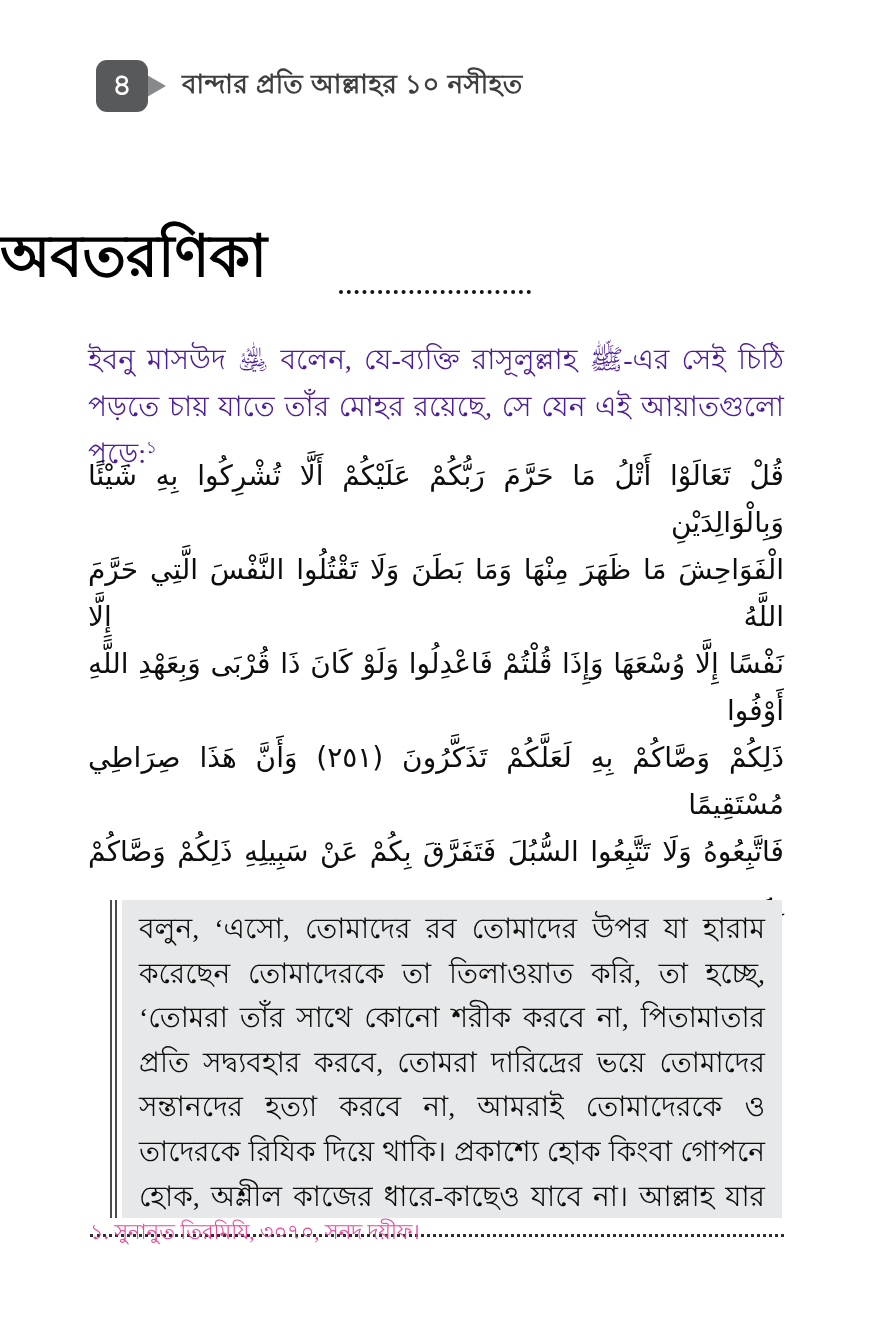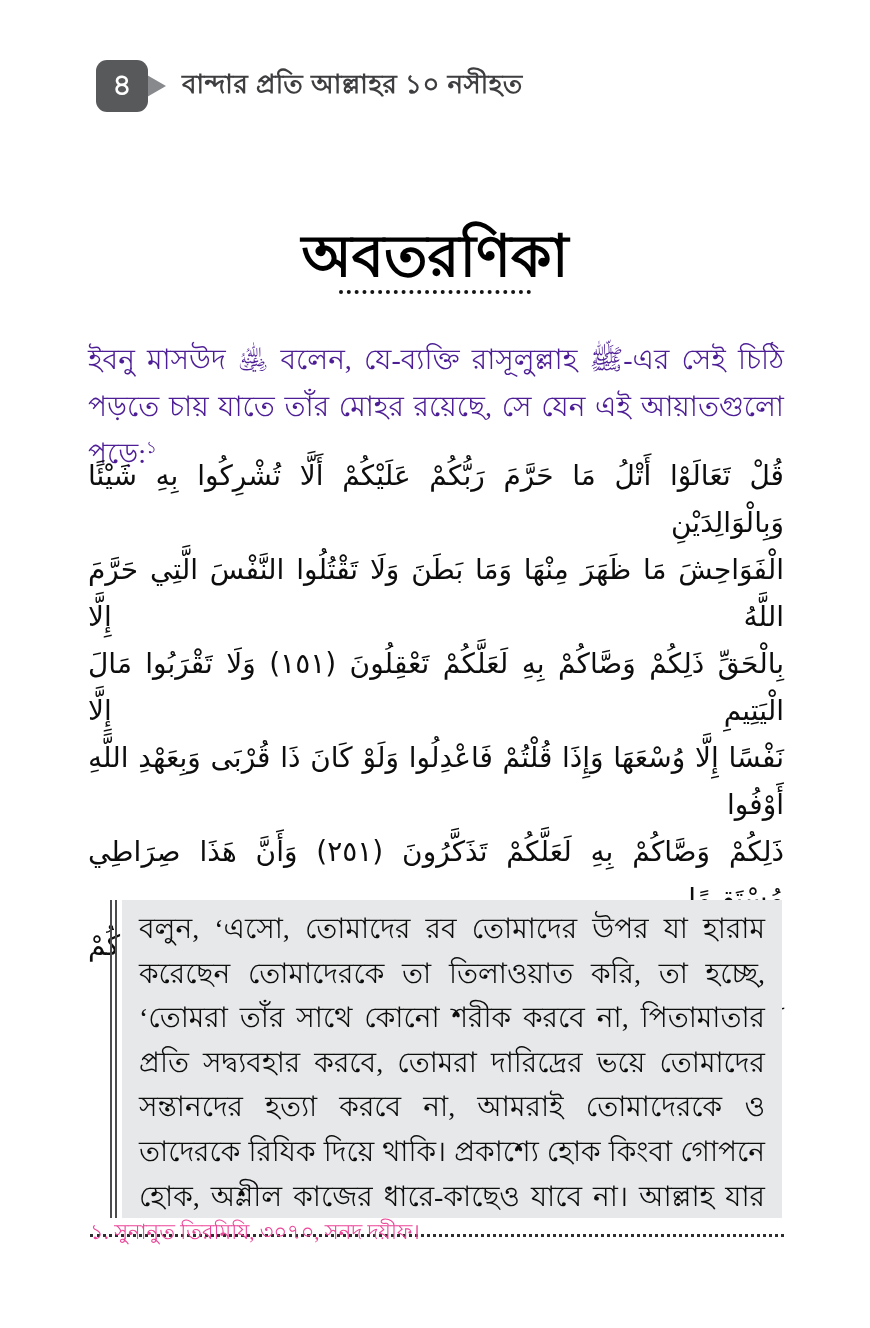--- a/index.html
+++ b/index.html
@@ -38,21 +38,20 @@
     margin-left: 16px;
     font-size: 26px; font-weight: bold;
     color: #3e3e40;
     letter-spacing: 0.5px;
     font-family: "Liberation Sans", sans-serif;
   }
 
   
   .section-title {
     position: absolute; top: 212px; left: 0; right: 0;
-    text-align: center;
     font-size: 58px; font-weight: bold; color: #000000;
     font-family: "Liberation Sans", sans-serif;
   }
   .title-dots {
     position: absolute; top: 290px; left: 50%;
     transform: translateX(-50%);
     width: 192px; height: 0;
     border-top: 4px dotted #141414;
   }
 
@@ -134,21 +133,20 @@
   </div>
 
   <h1 class="section-title">অবতরণিকা</h1>
   <div class="title-dots"></div>
 
   <p class="intro"><span>ইবনু মাসউদ ﵁ বলেন, যে-ব্যক্তি রাসূলুল্লাহ ﷺ-এর সেই চিঠি পড়তে চায় যাতে তাঁর মোহর রয়েছে, সে যেন এই আয়াতগুলো পড়ে:</span><sup>১</sup></p>
 
   <div class="arabic" dir="rtl">
     <div class="aline">قُلْ تَعَالَوْا أَتْلُ مَا حَرَّمَ رَبُّكُمْ عَلَيْكُمْ أَلَّا تُشْرِكُوا بِهِ شَيْئًا وَبِالْوَالِدَيْنِ</div>
     <div class="aline">الْفَوَاحِشَ مَا ظَهَرَ مِنْهَا وَمَا بَطَنَ وَلَا تَقْتُلُوا النَّفْسَ الَّتِي حَرَّمَ اللَّهُ إِلَّا</div>
-    <div class="aline">بِالْحَقِّ ذَلِكُمْ وَصَّاكُمْ بِهِ لَعَلَّكُمْ تَعْقِلُونَ (١٥١) وَلَا تَقْرَبُوا مَالَ الْيَتِيمِ إِلَّا</div>
     <div class="aline">نَفْسًا إِلَّا وُسْعَهَا وَإِذَا قُلْتُمْ فَاعْدِلُوا وَلَوْ كَانَ ذَا قُرْبَى وَبِعَهْدِ اللَّهِ أَوْفُوا</div>
     <div class="aline">ذَلِكُمْ وَصَّاكُمْ بِهِ لَعَلَّكُمْ تَذَكَّرُونَ (٢٥١) وَأَنَّ هَذَا صِرَاطِي مُسْتَقِيمًا</div>
     <div class="aline">فَاتَّبِعُوهُ وَلَا تَتَّبِعُوا السُّبُلَ فَتَفَرَّقَ بِكُمْ عَنْ سَبِيلِهِ ذَلِكُمْ وَصَّاكُمْ بِهِ</div>
     <div class="aline last">لَعَلَّكُمْ تَتَّقُونَ</div>
   </div>
 
   <div class="box-accent"></div>
   <div class="translation-box">
     <p>বলুন, ‘এসো, তোমাদের রব তোমাদের উপর যা হারাম করেছেন তোমাদেরকে তা তিলাওয়াত করি, তা হচ্ছে, ‘তোমরা তাঁর সাথে কোনো শরীক করবে না, পিতামাতার প্রতি সদ্ব্যবহার করবে, তোমরা দারিদ্রের ভয়ে তোমাদের সন্তানদের হত্যা করবে না, আমরাই তোমাদেরকে ও তাদেরকে রিযিক দিয়ে থাকি। প্রকাশ্যে হোক কিংবা গোপনে হোক, অশ্লীল কাজের ধারে-কাছেও যাবে না। আল্লাহ যার হত্যা নিষিদ্ধ করেছেন যথার্থ কারণ ছাড়া তোমরা</p>
   </div>

